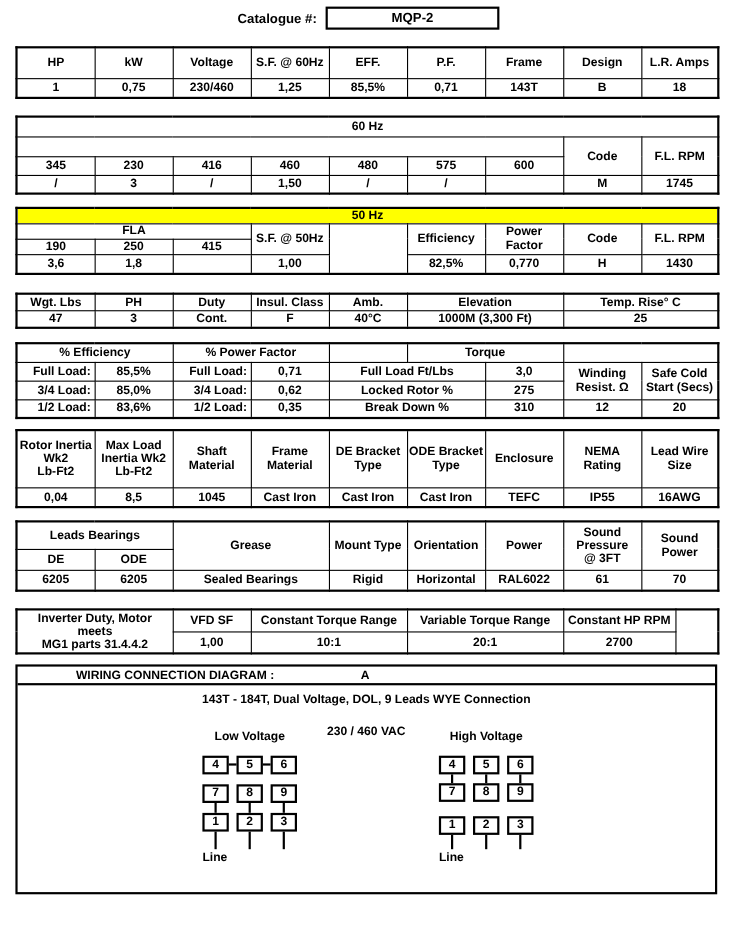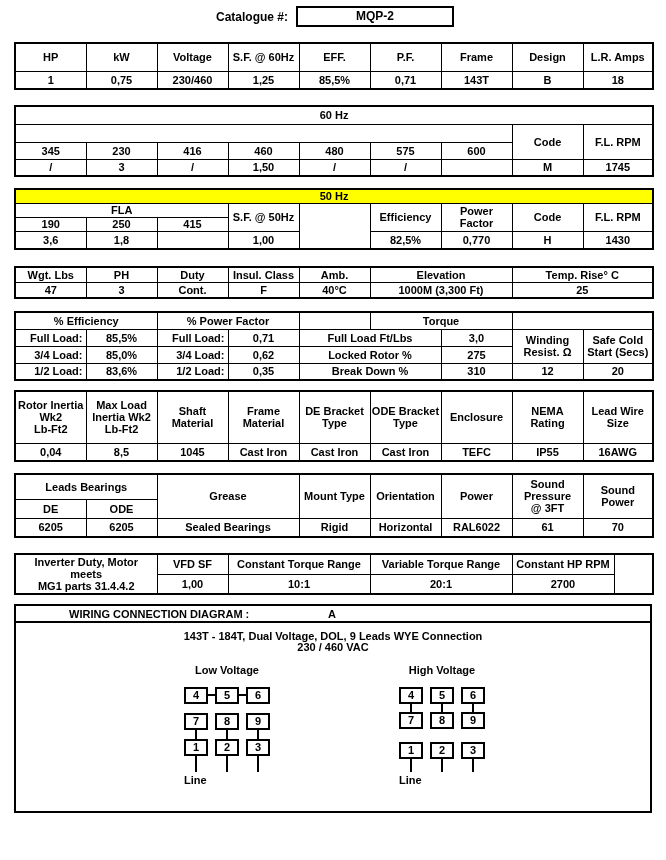--- a/index.html
+++ b/index.html
@@ -45,21 +45,21 @@
   .t8 { margin-top: 15px; }
   .t8 tr { height: 20px; }
 
   
   .wiring { position: relative; width: 638px; margin: 9px 0 0 14px; border: 2px solid #000; height: 209px; }
   .wiring-header { position: relative; height: 17px; border-bottom: 2px solid #000; text-align: right; }
   .wiring-title { position: absolute; left: 53px; top: 2px; font-size: 11px; }
   .wiring-code { position: absolute; left: 312px; top: 2px; font-size: 11px; }
   .wiring-body { position: relative; height: 186px; }
   .w-sub1 { position: absolute; top: 7px; left: 0; width: 100%; text-align: center; font-size: 11px; }
-  .w-sub2 { position: absolute; top: 18px; left: 0; width: 100%; text-align: center; font-size: 11px; }
+  .w-sub2 { position: absolute; top: 36px; left: 0; width: 100%; text-align: center; font-size: 11px; }
   .w-vlabel { position: absolute; top: 41px; width: 100px; text-align: center; font-size: 11px; }
   .w-vlabel.low  { left: 161px; }
   .w-vlabel.high { left: 376px; }
   .diagram { position: absolute; top: 64px; width: 86px; height: 104px; }
   .diagram.low  { left: 168px; }
   .diagram.high { left: 383px; }
   .term {
     position: absolute; width: 24px; height: 17px; border: 2px solid #000;
     font-size: 11px; line-height: 13px; text-align: center; background: #fff;
   }

